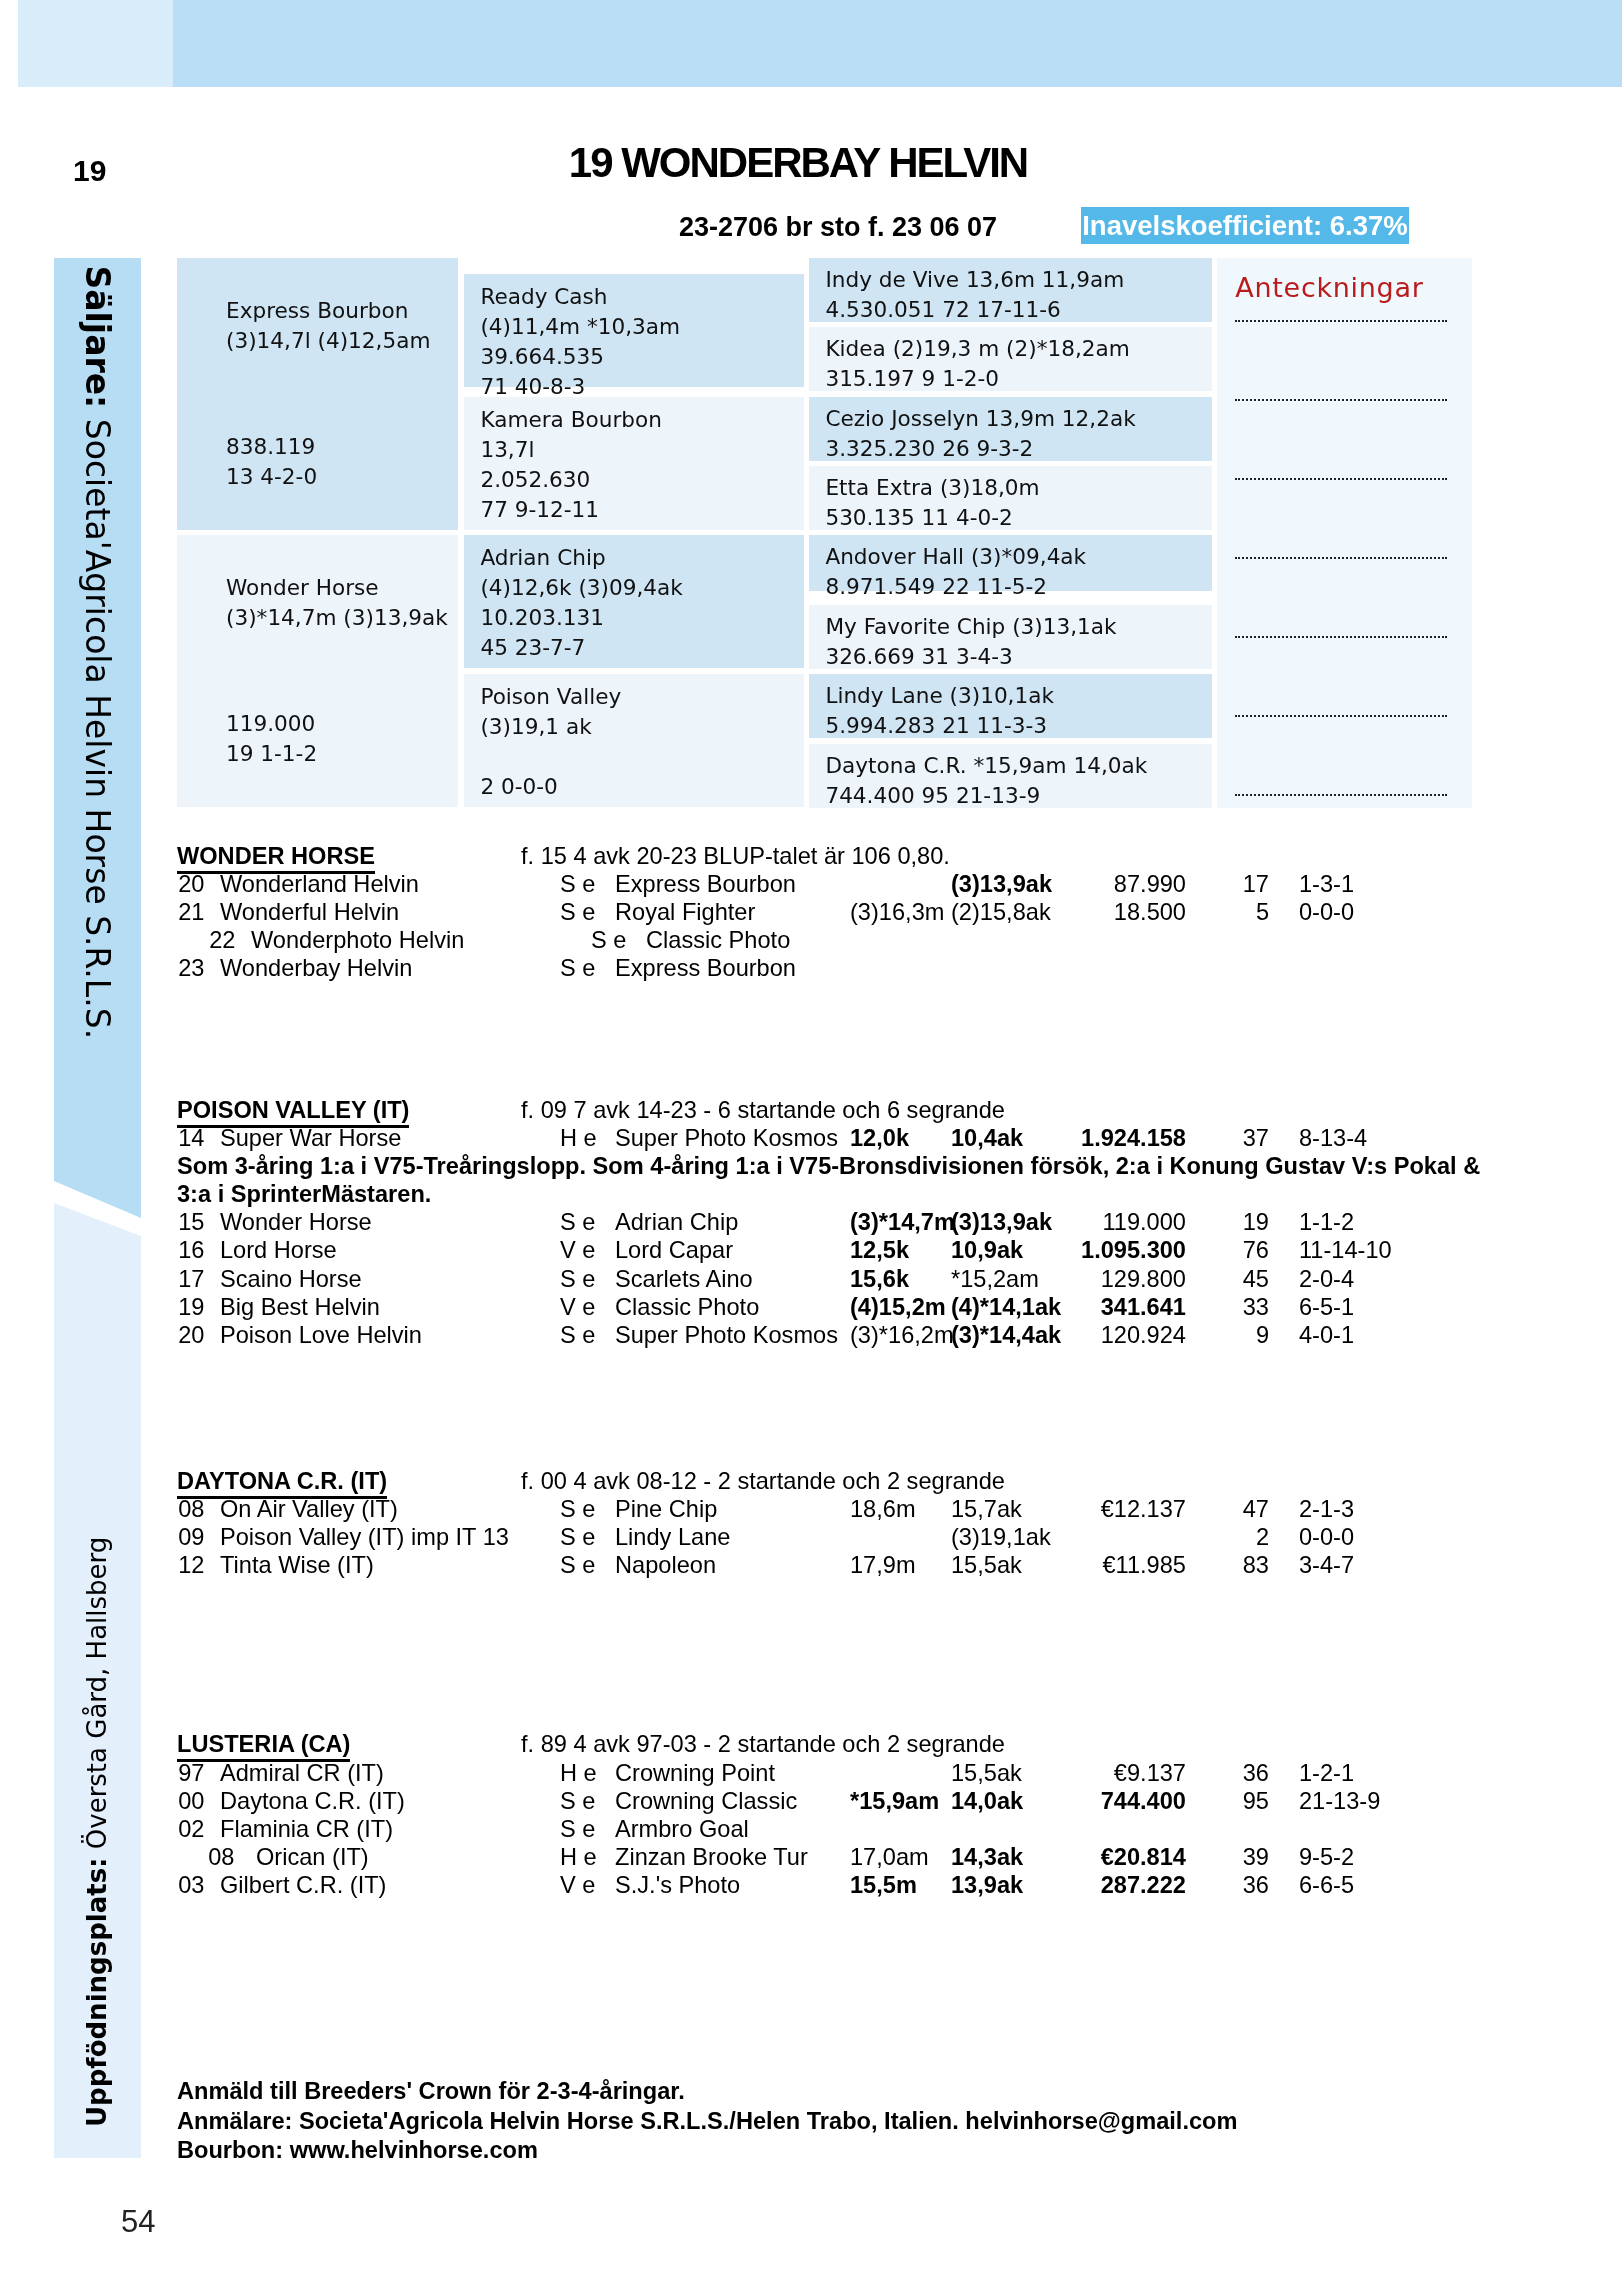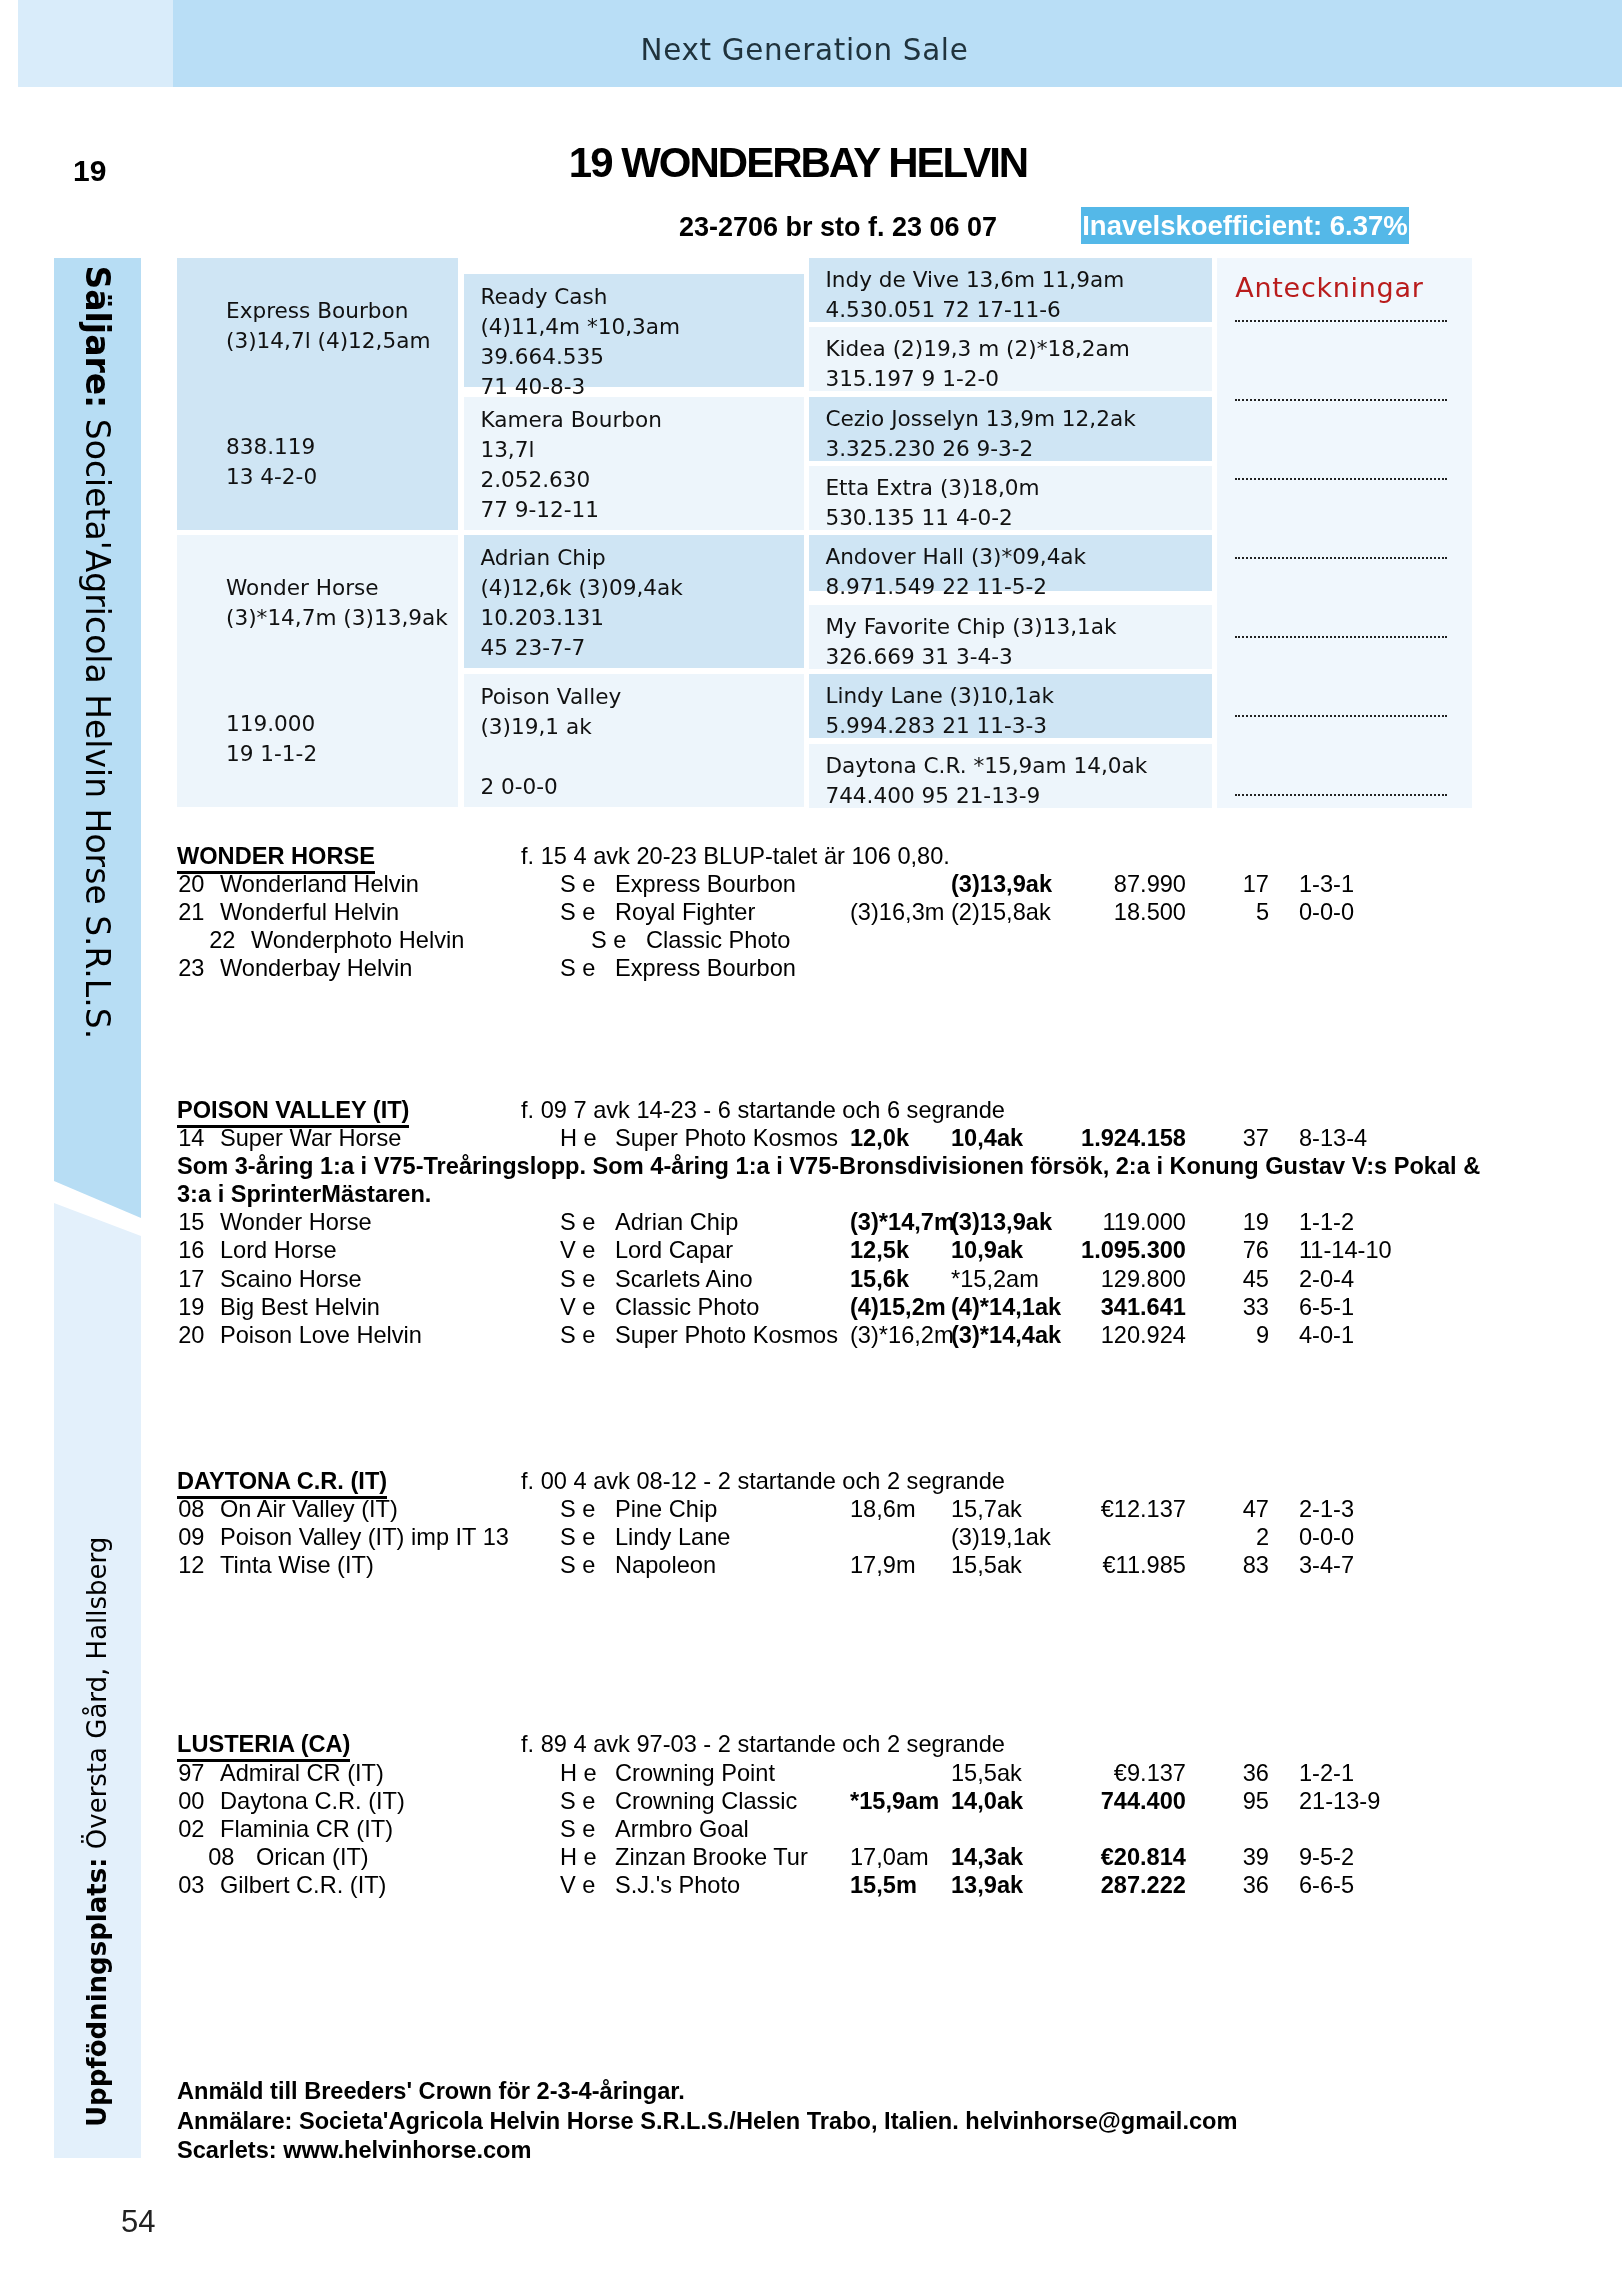--- a/index.html
+++ b/index.html
@@ -77,21 +77,20 @@
   .page-num{position:absolute;left:121px;top:2204px;font-family:"Liberation Sans",sans-serif;
             font-size:31px;color:#222;}
 </style>
 </head>
 <body>
 
 <div class="page">
 
   <div class="band-corner"></div>
   <div class="band"></div>
-  <div class="band-text">Next Generation Sale</div>
 
   <div class="lot-num">19</div>
   <div class="title">19 WONDERBAY HELVIN</div>
   <div class="subtitle">23-2706 br sto f. 23 06 07</div>
   <div class="badge">Inavelskoefficient: 6.37%</div>
 
   <div class="ribbon-top"></div>
   <div class="ribbon-bottom"></div>
   <div class="ribbon-text rt-top"><b>Säljare:</b><span> Societa'Agricola Helvin Horse S.R.L.S.</span></div>
   <div class="ribbon-text rt-bottom"><b>Uppfödningsplats:</b><span> Översta Gård, Hallsberg</span></div>
@@ -410,17 +409,17 @@
         <span class="sc sc-rec1 b">15,5m</span>
         <span class="sc sc-rec2 b">13,9ak</span>
         <span class="sc sc-money b">287.222</span>
         <span class="sc sc-starts">36</span>
         <span class="sc sc-plac">6-6-5</span>
       </div>
     </div>
 
   <div class="footer-line f1">Anmäld till Breeders' Crown för 2-3-4-åringar.</div>
   <div class="footer-line f2">Anmälare: Societa'Agricola Helvin Horse S.R.L.S./Helen Trabo, Italien. helvinhorse@gmail.com</div>
-  <div class="footer-line f3">Scarlets: www.helvinhorse.com</div>
+  <div class="footer-line f3">Bourbon: www.helvinhorse.com</div>
   <div class="page-num">54</div>
 
 </div>
 
 
 </body></html>

